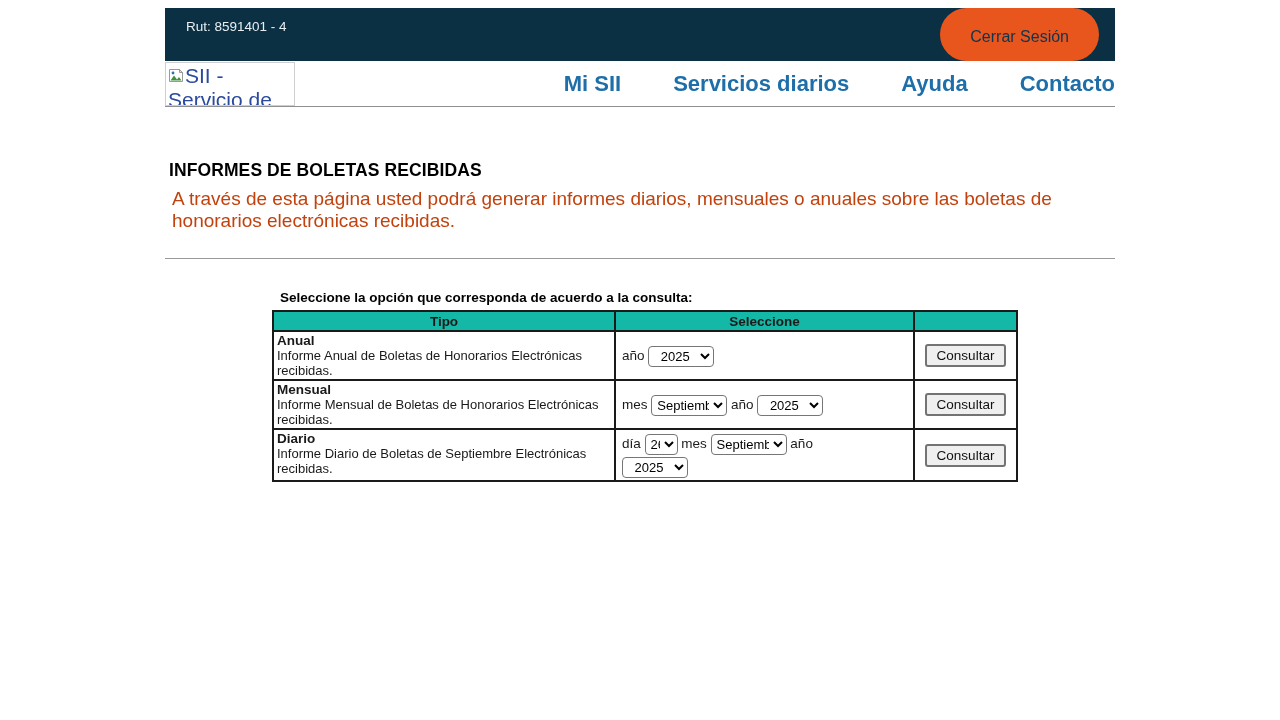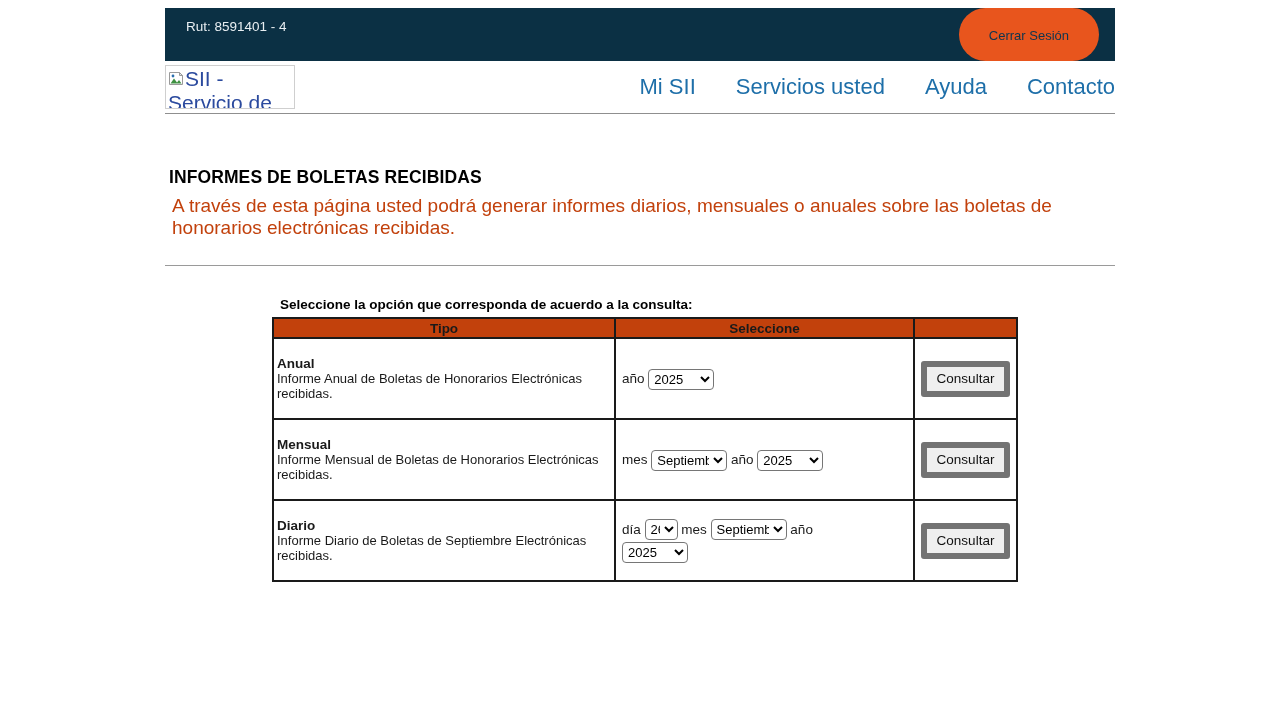--- a/index.html
+++ b/index.html
@@ -27,28 +27,28 @@
     font-size: 13.5px;
     align-self: flex-start;
     margin-top: 11px;
   }
   .logout-btn {
     background: #e8551d;
     color: #0d3550;
     border: none;
     border-radius: 9999px;
     font-family: "Liberation Sans", sans-serif;
-    font-size: 13px;
+    font-size: 16px;
     padding: 20px 30px;
     cursor: pointer;
   }
 
   
   .header {
-    height: 53px;
+    height: 46px;
     display: flex;
     align-items: center;
     border-bottom: 1px solid #8f8f8f;
     justify-content: flex-end;
   }
   .logo-box {
     width: 130px;
     height: 44px;
     border: 1px solid #cfcfcf;
     overflow: hidden;
@@ -56,22 +56,23 @@
     text-decoration: none;
     color: #2b4a9e;
     font-size: 21px;
     line-height: 24px;
     padding: 1px 2px;
   }
   .broken-icon { display: inline-block; vertical-align: baseline; margin-right: 1px; }
   .nav {
     margin-left: auto;
     display: flex;
-    gap: 40px;
+    gap: 52px;
     align-items: center;
+    font-weight: bold;
   }
   .nav a {
     color: #1e6fa9;
     text-decoration: none;
     font-size: 22px;
     white-space: nowrap;
   }
 
   
   h1.page-title {
@@ -100,67 +101,68 @@
     border-spacing: 0;
     border: 1px solid #1a1a1a;
     margin-left: 107px;
     table-layout: fixed;
     width: 744px;
   }
   table.informes th, table.informes td {
     border: 1px solid #1a1a1a;
   }
   table.informes th {
-    background: #c2410c;
+    background: #14b8a6;
     font-weight: bold;
     font-size: 13.5px;
     height: 20px;
     padding: 1px 2px;
     text-align: center;
   }
   col.c-tipo { width: 342px; }
   col.c-sel  { width: 299px; }
   col.c-act  { width: 103px; }
   td.tipo {
     vertical-align: top;
-    padding: 17px 3px;
+    padding: 1px 3px;
     height: 46px;
   }
   td.tipo .type { font-weight: bold; font-size: 13.5px; }
   td.tipo .desc { font-size: 13px; line-height: 15px; }
   td.sel {
     vertical-align: middle;
     padding: 2px 6px;
     font-size: 13.5px;
     line-height: 23px;
   }
   td.act { text-align: center; vertical-align: middle; }
   select {
     font-family: "Liberation Sans", sans-serif;
     font-size: 13px;
     height: 21px;
     border: 1px solid #767676;
     border-radius: 4px;
     background: #ffffff;
     vertical-align: middle;
     padding: 0 1px;
+    text-align: center;
   }
   select.sel-ano { width: 66px; }
   select.sel-mes { width: 76px; }
   select.sel-dia { width: 33px; }
   .consultar-btn {
     font-family: "Liberation Sans", sans-serif;
     font-size: 13.5px;
     color: #111;
     background: #efefef;
-    border: 6px solid #737373;
+    border: 2px solid #737373;
     border-radius: 3px;
     padding: 2px 10px;
     min-width: 78px;
-    height: 36px;
+    height: 23px;
     cursor: pointer;
   }
 </style>
 </head>
 <body>
 
 <div class="page">
 
   <div class="topbar">
     <span class="rut">Rut: 8591401 - 4</span>
@@ -173,21 +175,21 @@
         <svg width="16" height="15" viewBox="0 0 16 15">
           <path d="M1.5 1.5 h10 l3 3 v9 h-13 z" fill="#ffffff" stroke="#9a9a9a" stroke-width="1"></path>
           <path d="M11.5 1.5 v3 h3 z" fill="#dfe8ef" stroke="#9a9a9a" stroke-width="1"></path>
           <path d="M2.5 12.5 l3.5 -5 l3 4 l2 -2.5 l2.5 3.5 z" fill="#3f9142"></path>
           <circle cx="5" cy="5" r="1.4" fill="#2b6fae"></circle>
         </svg>
       </span><span class="logo-alt">SII - Servicio de</span>
     </a>
     <nav class="nav">
       <a href="#">Mi SII</a>
-      <a href="#">Servicios usted</a>
+      <a href="#">Servicios diarios</a>
       <a href="#">Ayuda</a>
       <a href="#">Contacto</a>
     </nav>
   </div>
 
   <main>
     <h1 class="page-title">INFORMES DE BOLETAS RECIBIDAS</h1>
     <p class="page-desc">A través de esta página usted podrá generar informes diarios, mensuales o anuales sobre las boletas de honorarios electrónicas recibidas.</p>
     <hr class="divider">
 

